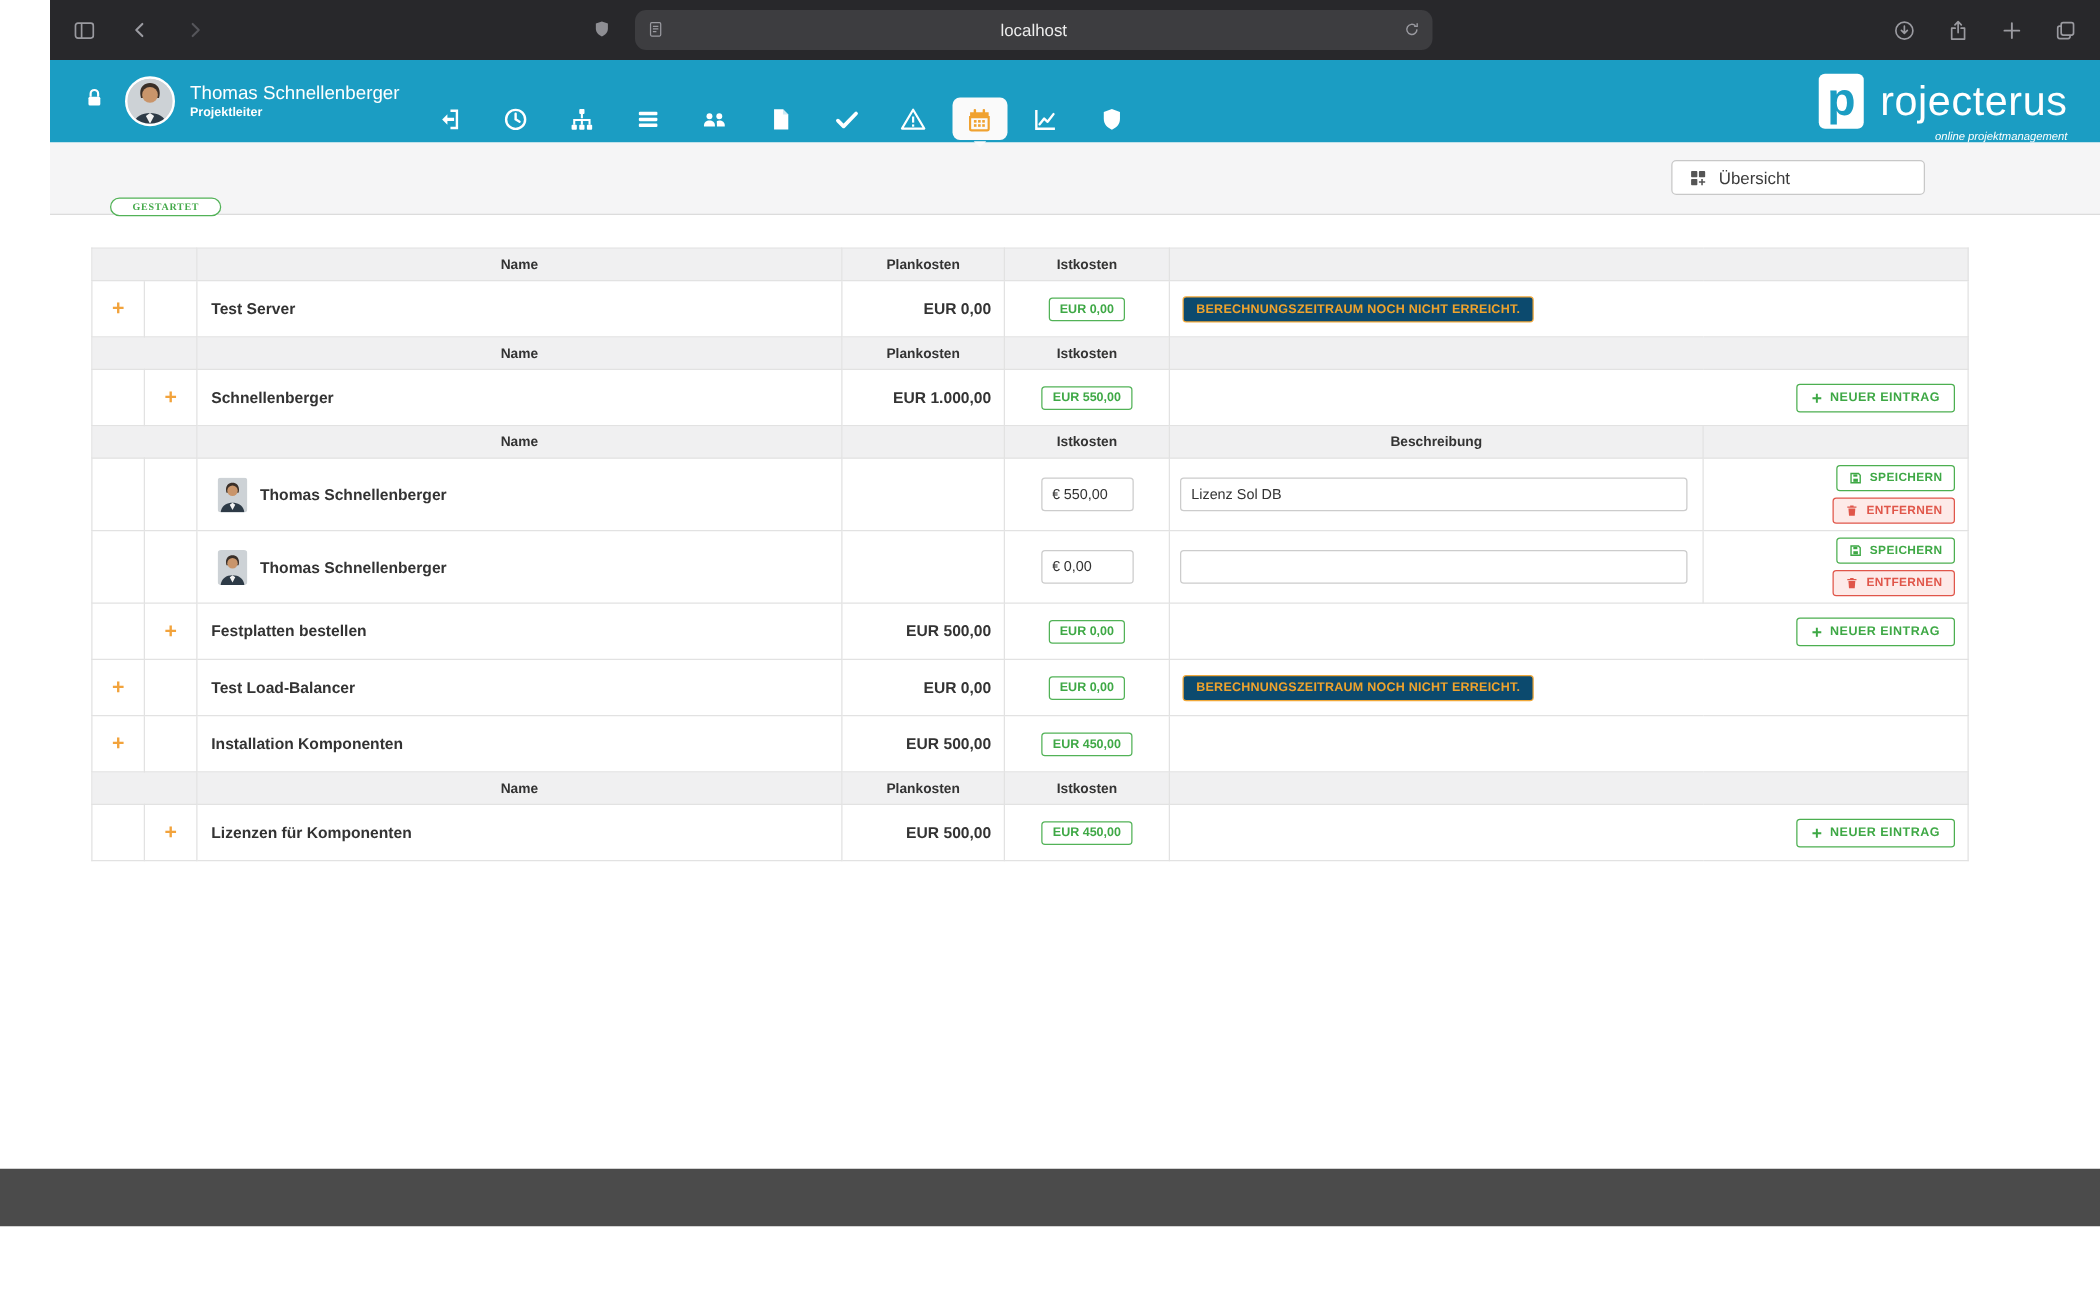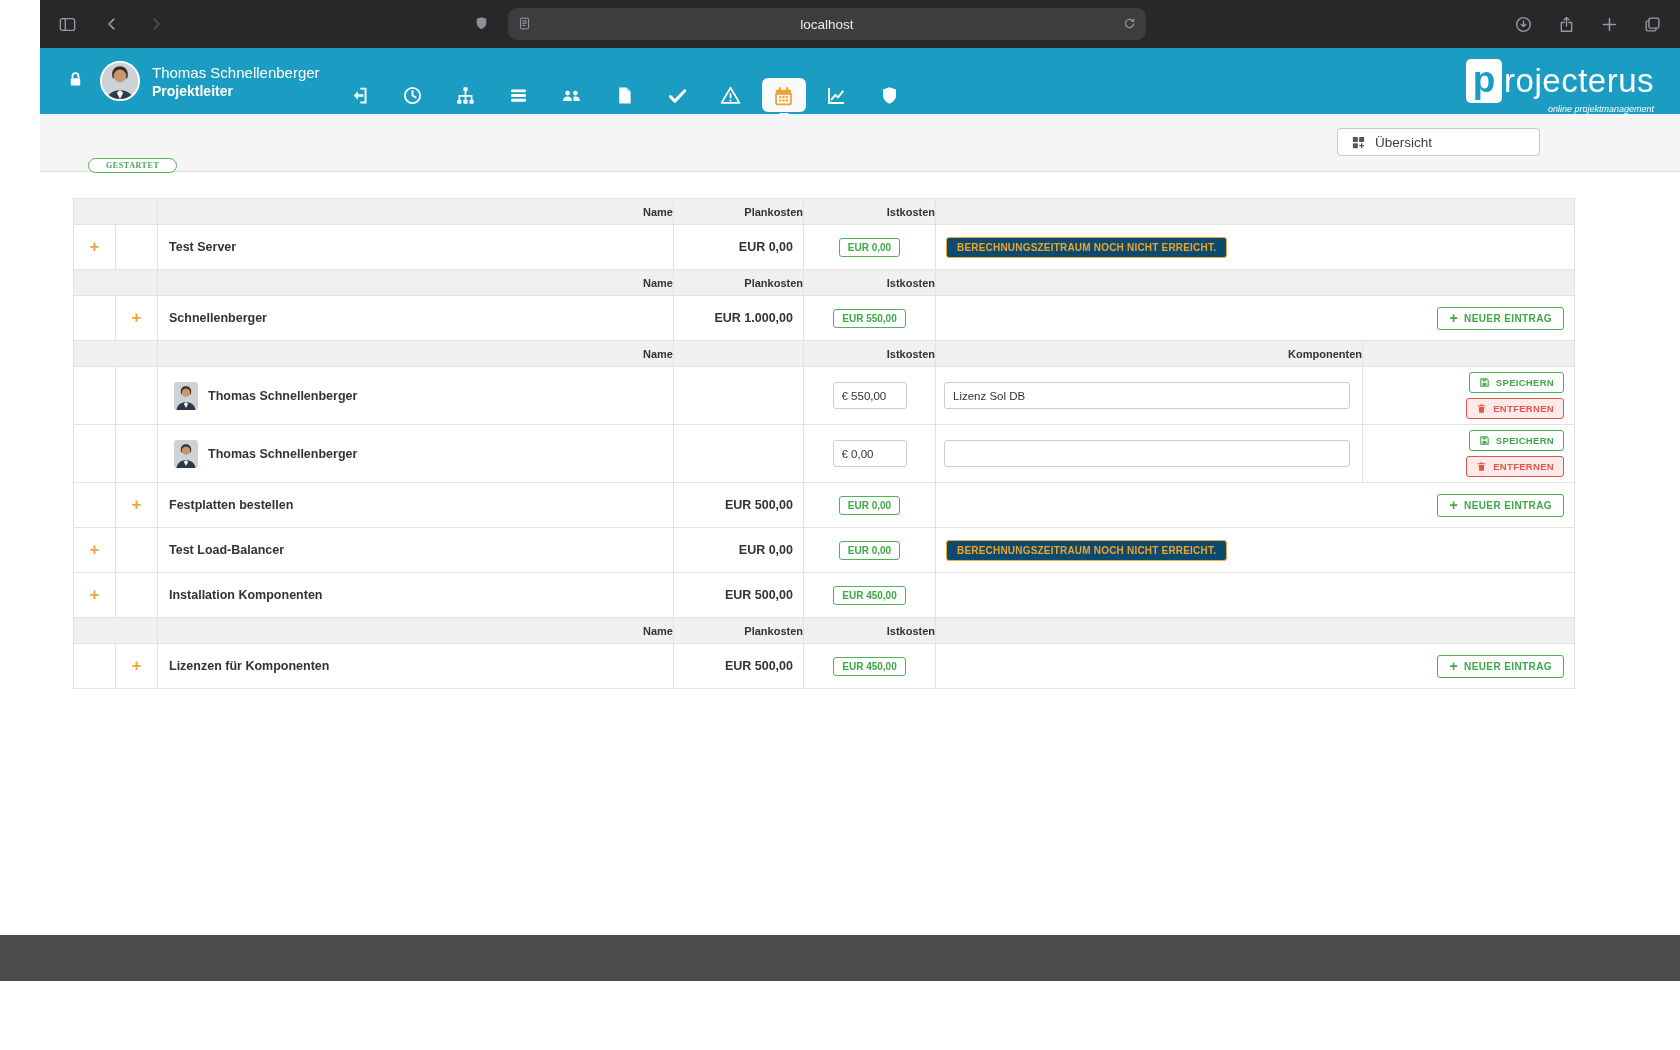--- a/index.html
+++ b/index.html
@@ -18,47 +18,47 @@
   .pill-reload { position:absolute; right:9px; top:7px; color:#9a9aa0; cursor:pointer; }
   .b-right { position:absolute; right:18px; top:0; height:48px; display:flex; gap:24px; align-items:center; color:#9a9aa0; }
 
   
   .app-header { height:66px; background:#1b9dc3; position:relative; display:flex; align-items:center; }
   .hdr-lock { margin-left:26px; cursor:pointer; }
   .hdr-avatar { width:40px; height:40px; border-radius:50%; border:2px solid #fff; overflow:hidden; margin-left:15px; background:#cdd2d6; flex:none; }
   .hdr-avatar svg { width:100%; height:100%; display:block; }
   .hdr-user { margin-left:12px; color:#fff; }
   .hdr-user .name { font-size:15px; }
-  .hdr-user .role { font-size:14px; font-weight:bold; margin-top:2px; }
+  .hdr-user .role { font-size:10px; font-weight:bold; margin-top:2px; }
   .nav { position:absolute; left:293px; top:0; height:66px; display:flex; }
   .nav-item { width:53px; height:66px; display:flex; align-items:flex-end; justify-content:center; padding-bottom:2px; position:relative; cursor:pointer; }
   .nav-item .box { width:44px; height:34px; border-radius:6px; display:flex; align-items:center; justify-content:center; }
   .nav-item.active .box { background:#fafafa; }
   .nav-item.active::after { content:""; position:absolute; bottom:-9px; left:50%; margin-left:-5px; border:5px solid transparent; border-top-color:#fafafa; z-index:5; }
   .nav-item svg { width:21px; height:21px; }
   .logo { position:absolute; right:26px; top:11px; display:flex; }
   .logo-p { width:36px; height:44px; background:#fff; border-radius:5px; color:#1b9dc3; font-size:37px; font-weight:bold; display:flex; align-items:center; justify-content:center; line-height:1; padding-bottom:4px; }
-  .logo-rest { color:#fff; font-size:33px; font-weight:400; margin-left:2px; line-height:44px; letter-spacing:0.5px; }
+  .logo-rest { color:#fff; font-size:33px; font-weight:400; margin-left:13px; line-height:44px; letter-spacing:0.5px; }
   .logo-tag { position:absolute; right:0; top:45px; color:#fff; font-size:9px; font-style:italic; }
 
   
   .subheader { height:58px; background:#f5f5f6; border-bottom:1px solid #dcdcdc; position:relative; }
   .project-title { position:absolute; left:48px; top:8px; font-size:23px; font-weight:300; color:#5f6062; }
   .title-star { font-size:13px; color:#b5b5b5; vertical-align:top; margin-left:3px; }
   .status-badge { position:absolute; left:48px; top:44px; border:1px solid #52b257; color:#44a94a; background:#fff;
                   font-size:8px; font-weight:bold; padding:2px 17px; border-radius:8px; letter-spacing:0.6px;font-family:Liberation Serif, serif; }
   .overview-btn { position:absolute; right:140px; top:14px; width:203px; height:28px; background:#fff; border:1px solid #c8c8c8;
                   border-radius:4px; display:flex; align-items:center; padding-left:13px; gap:9px; font-size:13.5px; color:#3c3c3c; cursor:pointer; }
 
   
   .page-title { margin:30px 0 0 33px; font-size:27px; color:#555; font-weight:400; letter-spacing:0.3px; }
 
   .cost-table { margin:26px 0 0 33px; border-collapse:collapse; width:1501px; table-layout:fixed; font-size:12.5px; color:#333; }
   .cost-table td { border:1px solid #e2e2e2; padding:0; vertical-align:middle; background:#fff; }
-  tr.thead td { background:#f0f0f1; height:26px; font-size:11px; font-weight:bold; text-align:right; }
+  tr.thead td { background:#f0f0f1; height:26px; font-size:11px; font-weight:bold; text-align:center; }
   tr.row td { height:45px; }
   tr.detail td { height:58px; }
   .plus-btn { display:block; width:100%; text-align:center; color:#f2a33c; font-size:17px; font-weight:bold; cursor:pointer; }
   td.name-cell { padding-left:11px; font-weight:bold; }
   td.plan-cell { text-align:right; padding-right:10px; font-weight:bold; }
   td.ist-cell { text-align:center; }
   .money-badge { display:inline-block; border:1px solid #52b257; color:#3ea845; background:#fff; font-size:10px; font-weight:bold; padding:3px 8px; border-radius:3px; }
   .warn-badge { display:inline-block; border:1px solid #f0a83a; color:#efa32d; background:#0c4a6e; font-size:10px; font-weight:bold; padding:4px 10px; border-radius:3px; margin-left:10px; letter-spacing:0.2px; }
   .new-entry-btn { float:right; margin-right:10px; display:flex; align-items:center; gap:6px; border:1px solid #4caf50; color:#3ea845; background:#fff;
                    font-size:10px; font-weight:bold; padding:5px 11px; border-radius:3px; cursor:pointer; letter-spacing:0.4px; }
@@ -354,21 +354,21 @@
           <span>NEUER EINTRAG</span>
         </div>
       </td>
     </tr>
 
     <tr class="thead">
       <td colspan="2"></td>
       <td>Name</td>
       <td></td>
       <td>Istkosten</td>
-      <td>Komponenten</td>
+      <td>Beschreibung</td>
       <td></td>
     </tr>
 
     <tr class="detail">
       <td></td>
           <td></td>
       <td>
         <div class="person">
           <span class="avatar-sm">
             <svg viewBox="0 0 24 28" preserveAspectRatio="xMidYMid slice">

